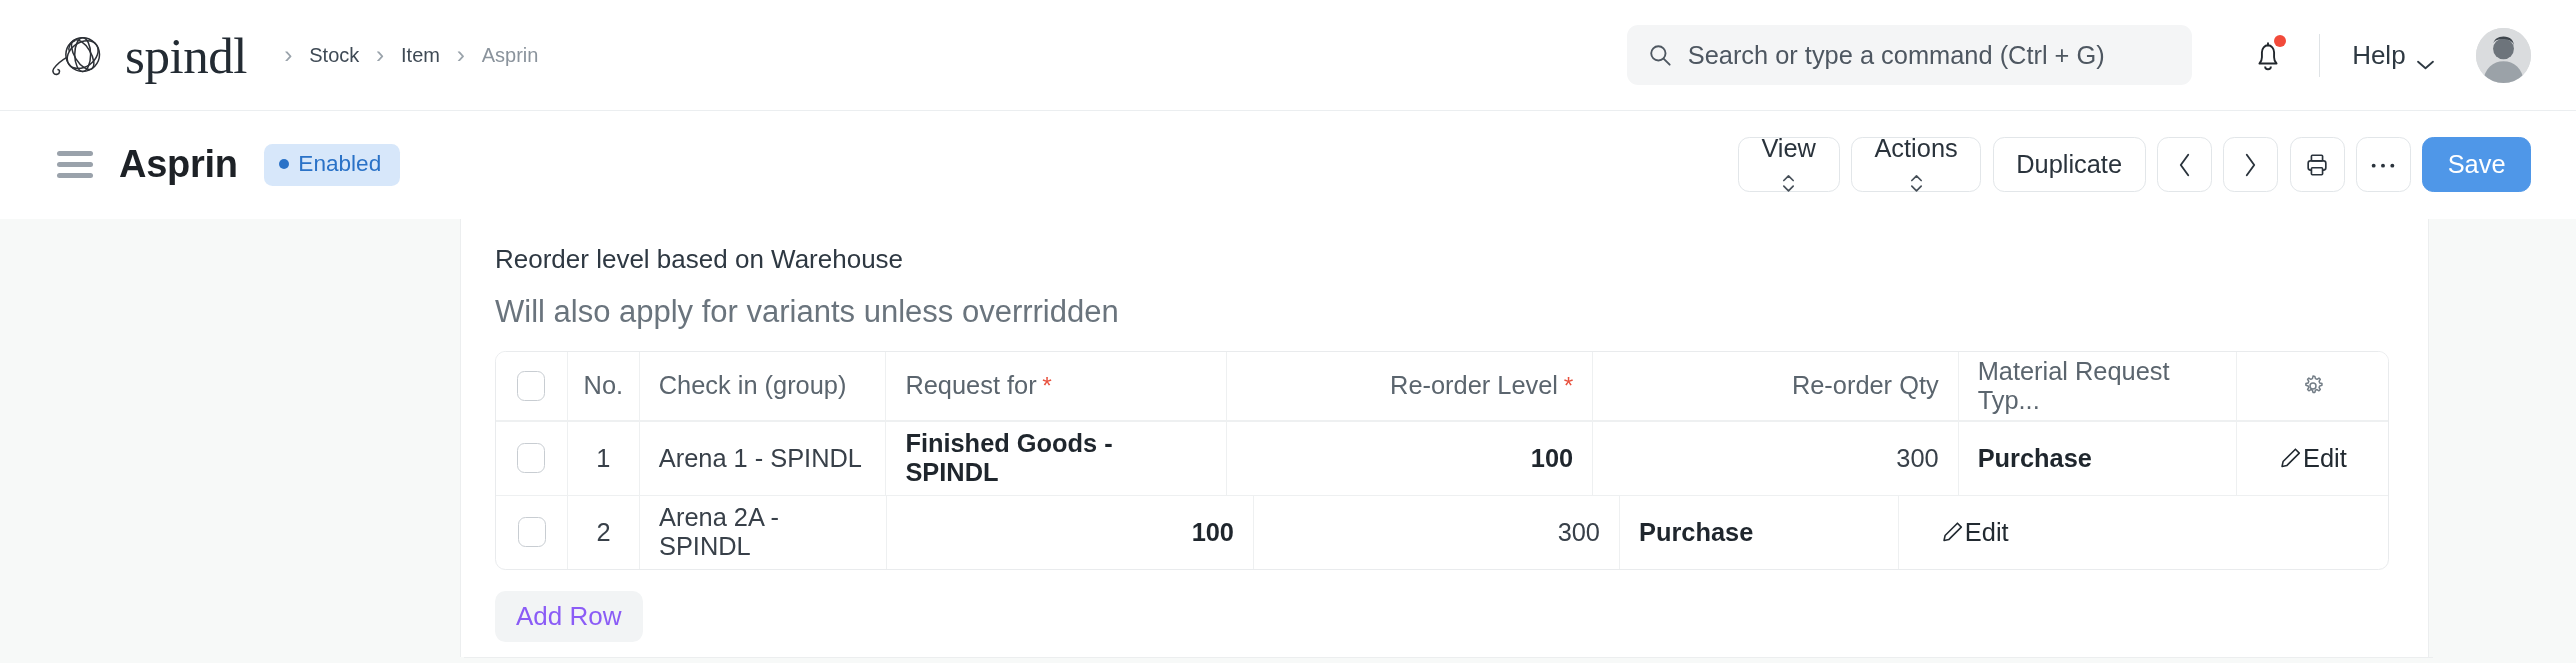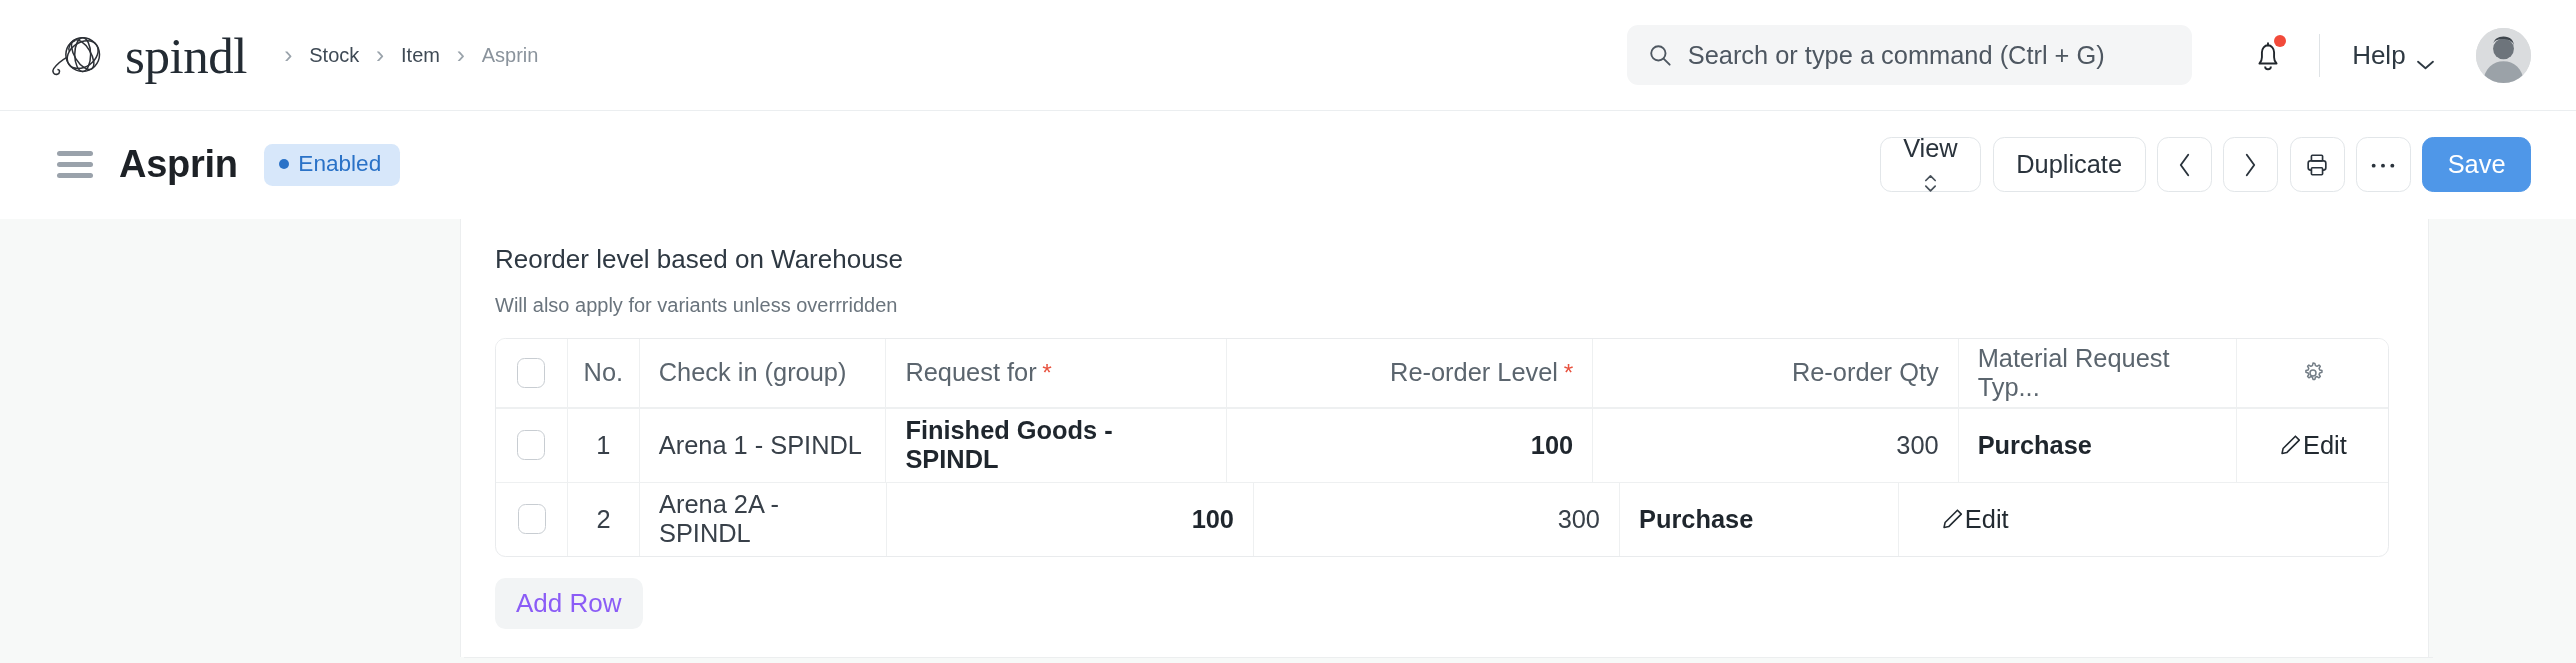--- a/index.html
+++ b/index.html
@@ -105,21 +105,21 @@
     font-size:25.4px; color:#4a535c; line-height: 1.5;
   }
   .activity b { color:#2b333b; }
 
   .content {
     position:absolute; left:460px; top:0; width:1969px; height:438px;
     background:#ffffff; border-left:0.9px solid #eceeef; border-right:0.9px solid #eceeef;
   }
   .content-inner { padding: 24.5px 0 0 34px; }
   .sec-title { font-size:26px; color:#2e3842; margin-bottom: 19px; }
-  .sec-sub   { font-size:20px; color:#6a747d; margin-bottom: 21px; }
+  .sec-sub   { font-size:31px; color:#6a747d; margin-bottom: 21px; }
 
   
   .grid {
     width: 1894px; border:0.9px solid #e9ebed; border-radius:10.4px;
     overflow:hidden; background:#fff;
   }
   .grow { display:flex; align-items:stretch; }
   .grow.head { background:#ffffff; border-bottom:1.9px solid #eef0f1; }
   .grow.data { border-top:0.9px solid #eef0f1; }
   .gcell {
@@ -251,20 +251,29 @@
       <div class="btn">
         <span>View</span>
         <span class="updown">
           <svg width="15" height="22.6" viewBox="0 0 16 24">
             <path d="M3 9 L8 4 L13 9" fill="none" stroke="#475059" stroke-width="1.8" stroke-linecap="round" stroke-linejoin="round"></path>
             <path d="M3 15 L8 20 L13 15" fill="none" stroke="#475059" stroke-width="1.8" stroke-linecap="round" stroke-linejoin="round"></path>
           </svg>
         </span>
       </div>
 
+      <div class="btn">
+        <span>Actions</span>
+        <span class="updown">
+          <svg width="15" height="22.6" viewBox="0 0 16 24">
+            <path d="M3 9 L8 4 L13 9" fill="none" stroke="#475059" stroke-width="1.8" stroke-linecap="round" stroke-linejoin="round"></path>
+            <path d="M3 15 L8 20 L13 15" fill="none" stroke="#475059" stroke-width="1.8" stroke-linecap="round" stroke-linejoin="round"></path>
+          </svg>
+        </span>
+      </div>
 
       <div class="btn">
         <span>Duplicate</span>
       </div>
 
       <div class="btn icon-only">
         <span>
           <svg width="17" height="26" viewBox="0 0 18 28">
             <path d="M13 3 L5 14 L13 25" fill="none" stroke="#2a333c" stroke-width="2" stroke-linecap="round" stroke-linejoin="round"></path>
           </svg>

